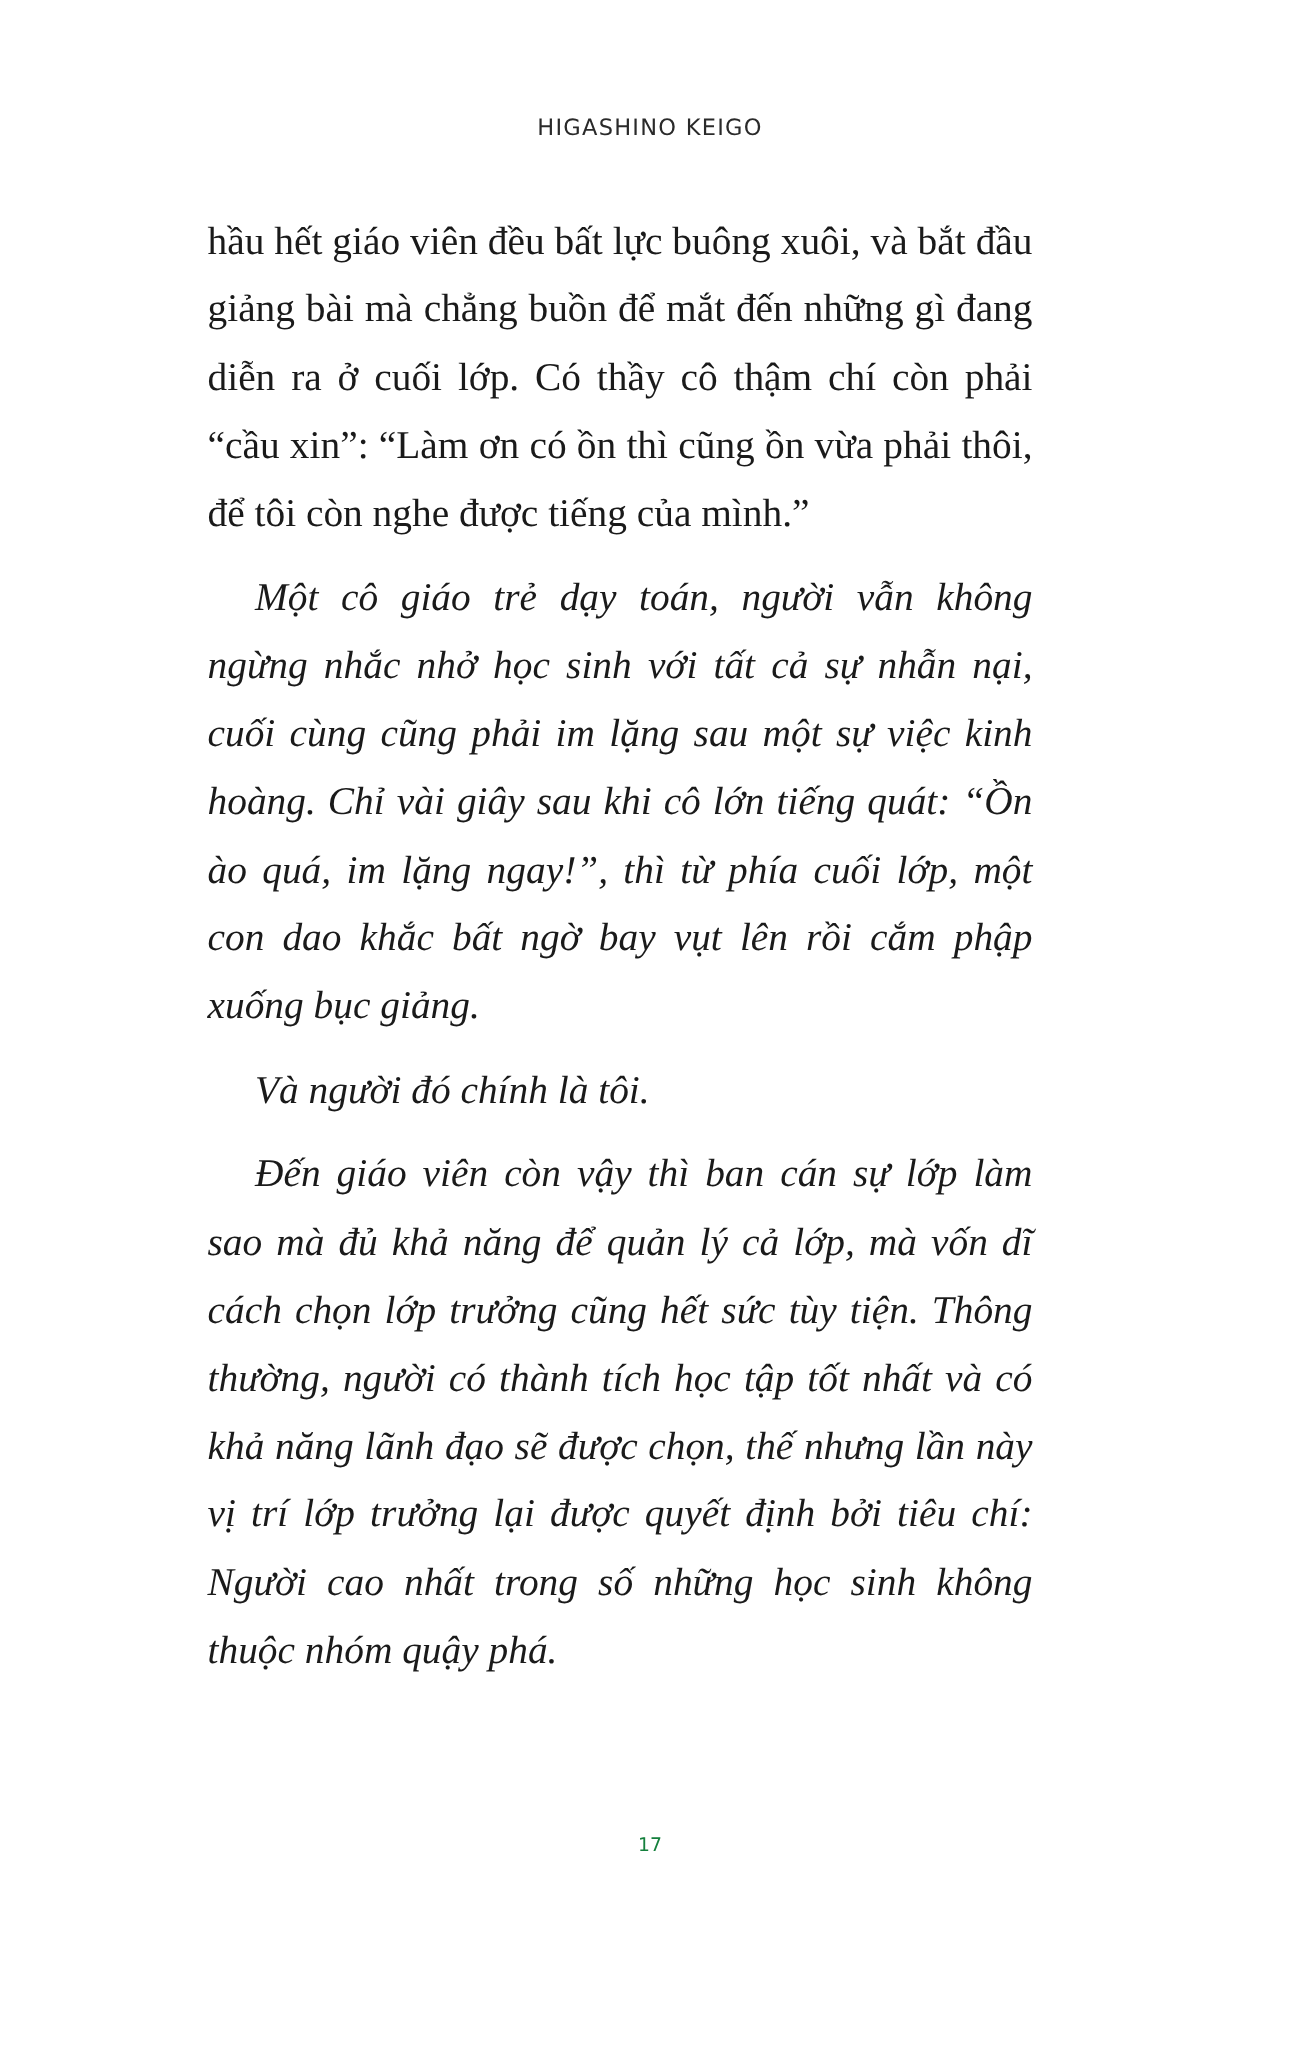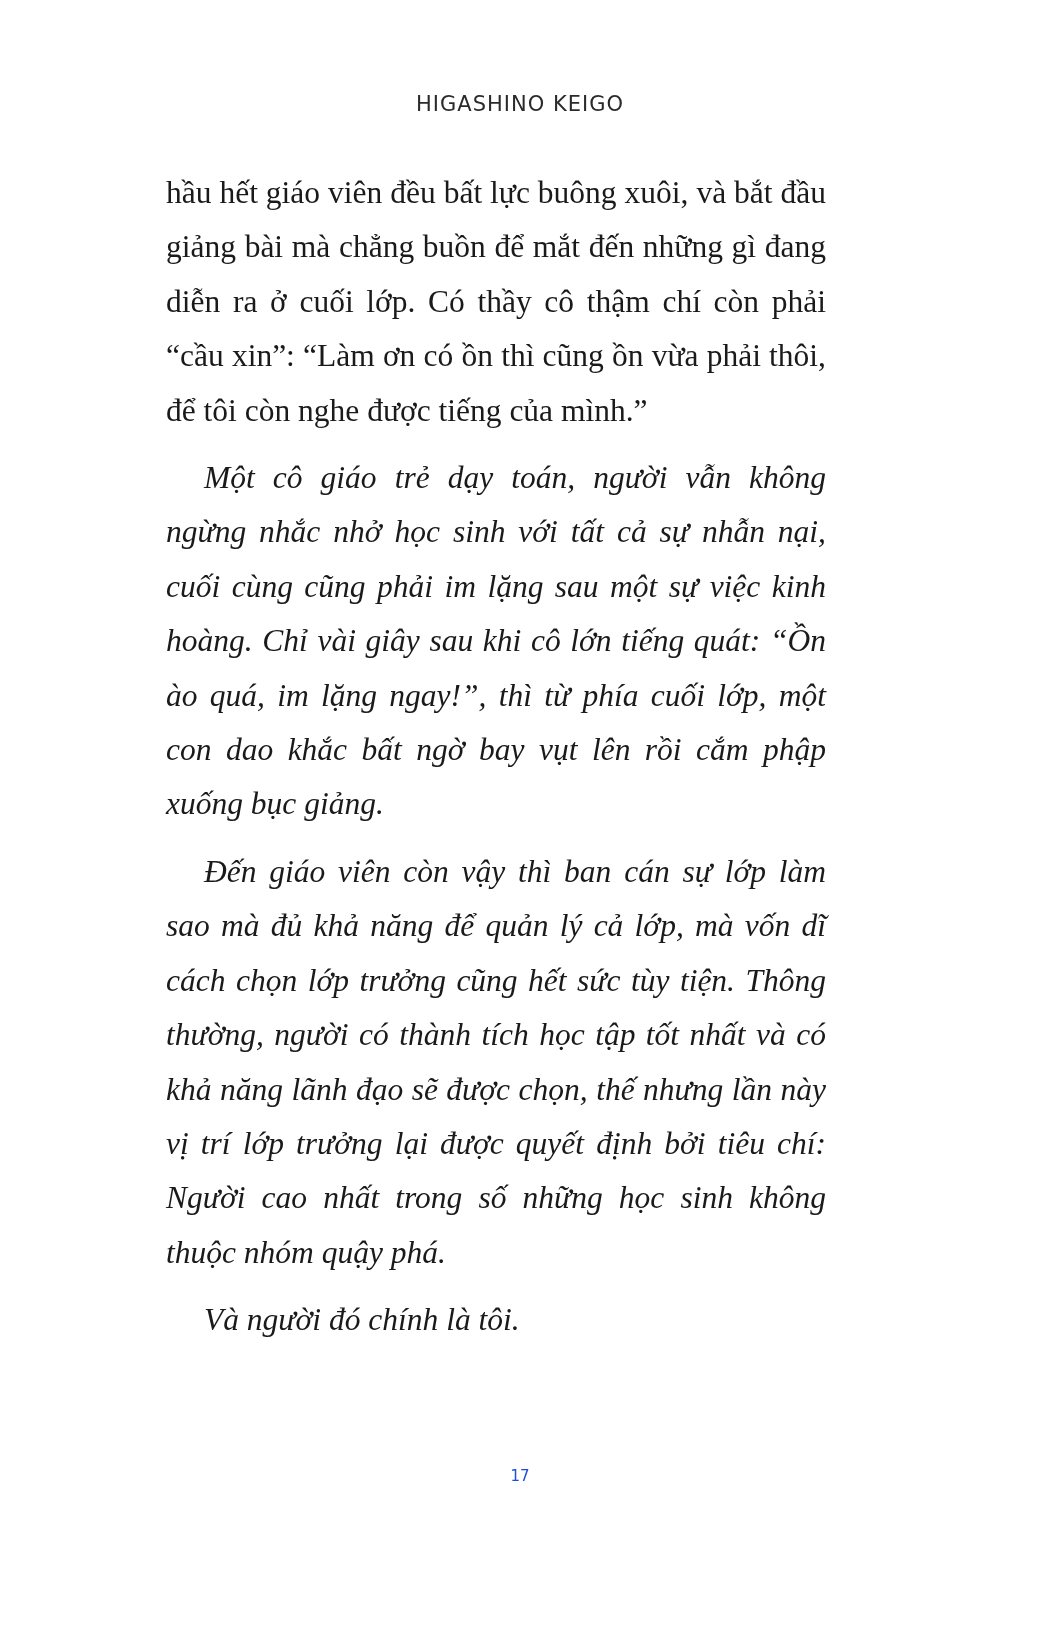--- a/index.html
+++ b/index.html
@@ -14,21 +14,21 @@
       overflow: hidden;
       color: #1d1d1d;
     }
     .running-header {
       position: absolute;
       top: 92px;
       left: 0;
       width: 1040px;
       text-align: center;
       font-family: "DejaVu Sans", sans-serif;
-      font-size: 21px;
+      font-size: 18px;
       letter-spacing: 1px;
       color: #2a2a2a;
     }
     .body-text {
       position: absolute;
       top: 166px;
       left: 166px;
       width: 676px;
       font-family: "Liberation Serif", serif;
       font-size: 31.5px;
@@ -48,28 +48,28 @@
       text-align-last: justify;
     }
     .page-number {
       position: absolute;
       top: 1467px;
       left: 0;
       width: 1040px;
       text-align: center;
       font-family: "DejaVu Sans", sans-serif;
       font-size: 15px;
-      color: #1d4ed8;
+      color: #15803d;
     }
   </style>
 </head>
 <body>
 
 <div class="running-header">HIGASHINO KEIGO</div>
 
 <div class="body-text">
   <p class="para">hầu hết giáo viên đều bất lực buông xuôi, và bắt đầu giảng bài mà chẳng buồn để mắt đến những gì đang diễn ra ở cuối lớp. Có thầy cô thậm chí còn phải “cầu xin”: “Làm ơn có ồn thì cũng ồn vừa phải thôi, để tôi còn nghe được tiếng của mình.”</p>
   <p class="para indent">Một cô giáo trẻ dạy toán, người vẫn không ngừng nhắc nhở học sinh với tất cả sự nhẫn nại, cuối cùng cũng phải im lặng sau một sự việc kinh hoàng. Chỉ vài giây sau khi cô lớn tiếng quát: “Ồn ào quá, im lặng ngay!”, thì từ phía cuối lớp, một con dao khắc bất ngờ bay vụt lên rồi cắm phập xuống bục giảng.</p>
+  <p class="para indent">Và người đó chính là tôi.</p>
   <p class="para indent">Đến giáo viên còn vậy thì ban cán sự lớp làm sao mà đủ khả năng để quản lý cả lớp, mà vốn dĩ cách chọn lớp trưởng cũng hết sức tùy tiện. Thông thường, người có thành tích học tập tốt nhất và có khả năng lãnh đạo sẽ được chọn, thế nhưng lần này vị trí lớp trưởng lại được quyết định bởi tiêu chí: Người cao nhất trong số những học sinh không thuộc nhóm quậy phá.</p>
-  <p class="para indent">Và người đó chính là tôi.</p>
 </div>
 
 <div class="page-number">17</div>
 
 </body></html>

